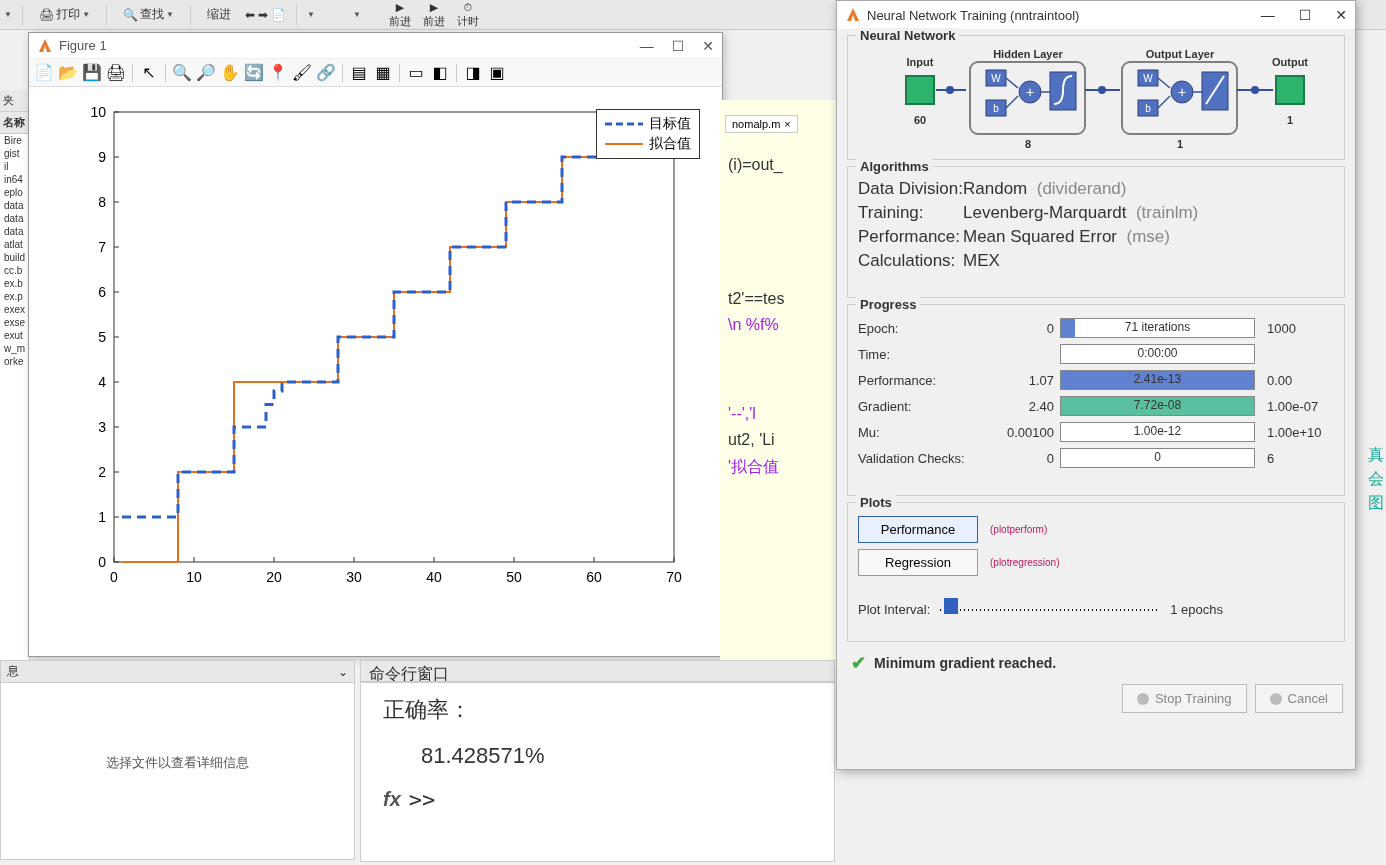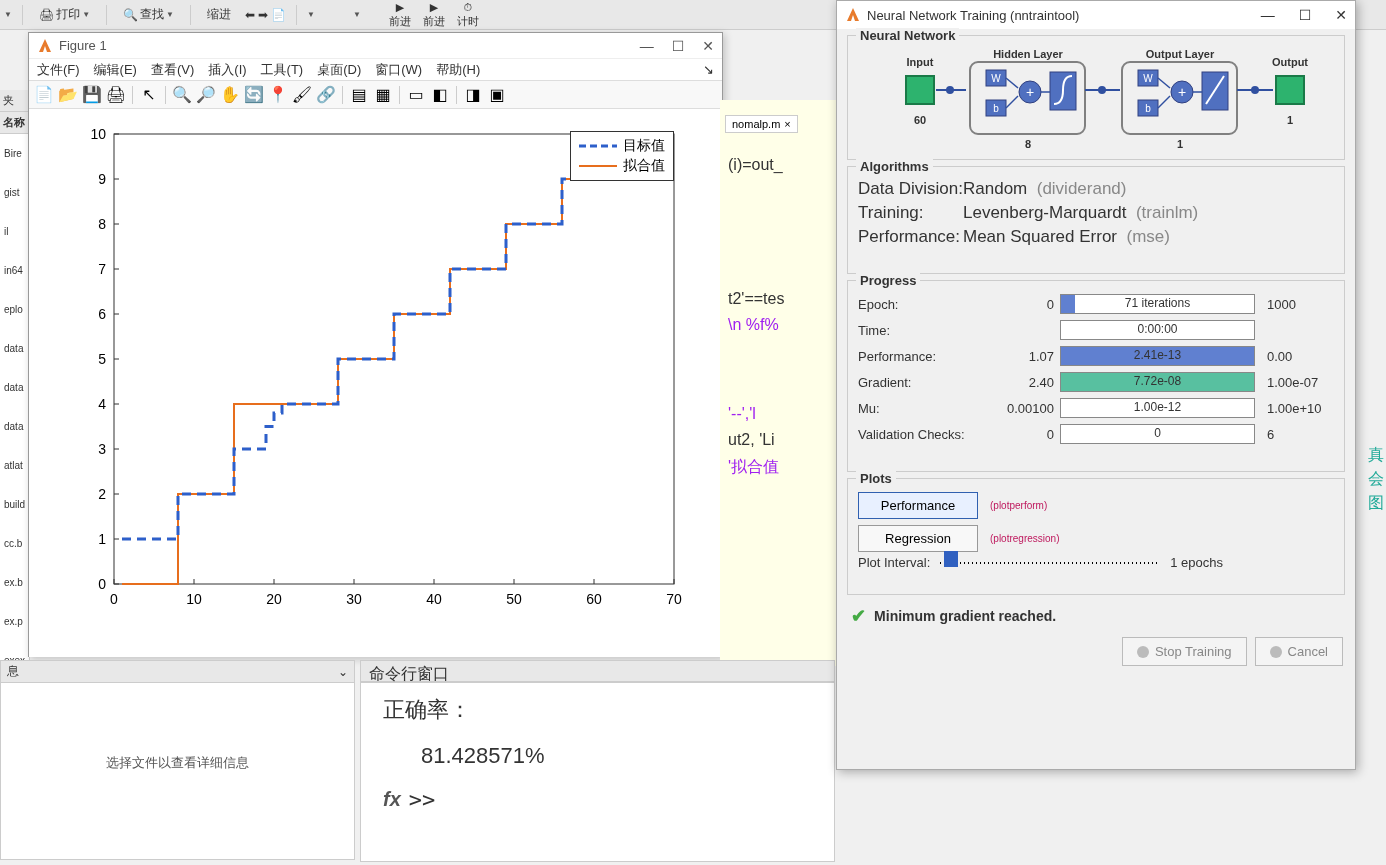--- a/index.html
+++ b/index.html
@@ -10,41 +10,41 @@
     .top-toolbar .btn { display: flex; align-items: center; gap: 2px; padding: 2px 6px; cursor: pointer; }
     .top-toolbar .dropdown-arrow { font-size: 8px; color: #555; }
     .top-toolbar .sep { width: 1px; height: 20px; background: #ccc; margin: 0 2px; }
     .top-toolbar .icon-group { display: flex; gap: 3px; }
     .top-toolbar .nav-area { display: flex; gap: 12px; margin-left: 20px; }
     .top-toolbar .nav-btn { display: flex; flex-direction: column; align-items: center; font-size: 11px; color: #333; }
     
     
     .file-browser { position: absolute; left: 0; top: 90px; width: 30px; background: #fff; border-right: 1px solid #ccc; height: 570px; font-size: 11px; overflow: hidden; }
     .file-browser .header { background: #e8e8e8; padding: 3px; border-bottom: 1px solid #ccc; font-size: 11px; color: #333; }
-    .file-browser .item { padding: 14px 4px; white-space: nowrap; font-size: 10px; color: #333; }
+    .file-browser .item { padding: 1px 4px; white-space: nowrap; font-size: 10px; color: #333; }
     
     
     .figure-window { position: absolute; left: 28px; top: 32px; width: 695px; height: 625px; background: #fff; border: 1px solid #999; box-shadow: 2px 2px 8px rgba(0,0,0,0.2); }
     .figure-titlebar { height: 26px; background: #fff; display: flex; align-items: center; padding: 0 8px; border-bottom: 1px solid #eee; justify-content: center; }
     .figure-titlebar .icon { width: 16px; height: 16px; margin-right: 6px; }
     .figure-titlebar .title { font-size: 13px; color: #555; flex: 1; }
     .figure-titlebar .win-controls { display: flex; gap: 18px; font-size: 14px; color: #555; }
     .figure-titlebar .win-controls span { cursor: pointer; }
     .figure-menubar { height: 22px; display: flex; align-items: center; padding: 0 8px; gap: 14px; font-size: 13px; color: #333; border-bottom: 1px solid #ddd; }
     .figure-menubar .menu-item { cursor: pointer; }
     .figure-toolbar { height: 28px; display: flex; align-items: center; padding: 0 4px; gap: 2px; border-bottom: 1px solid #ddd; background: #f8f8f8; }
     .figure-toolbar .tool-btn { width: 22px; height: 22px; display: flex; align-items: center; justify-content: center; cursor: pointer; border: 1px solid transparent; }
     .figure-toolbar .tool-sep { width: 1px; height: 18px; background: #ccc; margin: 0 3px; }
     .figure-plot-area { position: relative; height: 548px; background: #fff; }
     
     
     .plot-svg { position: absolute; left: 20px; top: 10px; }
     
     
-    .plot-legend { position: absolute; right: 48px; top: 22px; background: #fff; border: 1px solid #333; padding: 4px 8px; font-size: 14px; }
+    .plot-legend { position: absolute; right: 22px; top: 22px; background: #fff; border: 1px solid #333; padding: 4px 8px; font-size: 14px; }
     .plot-legend .legend-item { display: flex; align-items: center; gap: 6px; padding: 1px 0; }
     
     
     .editor-area { position: absolute; left: 720px; top: 100px; width: 120px; height: 566px; background: #ffffe8; padding: 8px; font-family: "Consolas", monospace; font-size: 16px; overflow: hidden; }
     .editor-area .tab-bar { position: absolute; top: 15px; left: 5px; font-size: 11px; background: #fff; border: 1px solid #ccc; padding: 2px 6px; display: flex; align-items: center; gap: 4px; }
     .editor-area .code-line { white-space: nowrap; margin: 8px 0; color: #333; }
     .editor-area .purple { color: #a020f0; }
     
     
     .cmd-window-header { position: absolute; left: 360px; top: 660px; width: 475px; height: 22px; background: #e8e8e8; border: 1px solid #ccc; font-size: 16px; padding: 3px 8px; color: #333; }
@@ -86,21 +86,21 @@
     .nn-progress-row .bar-container { width: 195px; height: 20px; border: 1px solid #888; background: #fff; position: relative; }
     .nn-progress-row .bar-fill { position: absolute; left: 0; top: 0; height: 100%; }
     .nn-progress-row .bar-text { position: absolute; left: 0; right: 0; top: 1px; text-align: center; font-size: 12px; color: #333; }
     .nn-progress-row .end-val { width: 60px; text-align: left; color: #333; padding-left: 6px; }
     
     
     .nn-plot-btn { display: inline-block; width: 120px; padding: 5px 10px; background: #f8f8f8; border: 1px solid #999; font-size: 13px; margin: 3px 0; cursor: pointer; text-align: center; }
     .nn-plot-btn.active { background: #e8f0ff; border-color: #3060b0; }
     .nn-plot-row { display: flex; align-items: center; gap: 12px; }
     .nn-plot-row .func { color: #be185d; font-size: 10px; }
-    .nn-slider-row { display: flex; align-items: center; gap: 10px; margin-top: 0; font-size: 13px; color: #333; }
+    .nn-slider-row { display: flex; align-items: center; gap: 10px; margin-top: 23px; font-size: 13px; color: #333; }
     .nn-slider { width: 220px; height: 8px; position: relative; }
     .nn-slider .track { width: 100%; height: 2px; background: linear-gradient(to right, #000 0, #000 1px, transparent 1px, transparent 4px); background-size: 4px 2px; position: absolute; top: 3px; }
     .nn-slider .thumb { position: absolute; left: 4px; top: -8px; width: 14px; height: 16px; background: #3060c0; }
     
     
     .nn-status { display: flex; align-items: center; gap: 8px; padding: 4px 14px; font-size: 14px; font-weight: bold; color: #333; }
     .nn-status .check { color: #4a4; font-size: 18px; }
     .nn-buttons { display: flex; justify-content: flex-end; gap: 8px; padding: 6px 12px; }
     .nn-buttons button { padding: 6px 14px; background: #f4f4f4; border: 1px solid #bbb; font-size: 13px; cursor: pointer; color: #888; display: flex; align-items: center; gap: 6px; }
     .nn-buttons .btn-icon { width: 12px; height: 12px; border-radius: 50%; background: #bbb; }
@@ -180,32 +180,20 @@
   <div class="figure-titlebar">
     <svg class="icon" viewBox="0 0 16 16">
         <path fill="#e87b2c" d="M8 1 L14 14 L10 14 L8 8 L6 14 L2 14 Z"></path>
       </svg>
     <span class="title">Figure 1</span>
     <div class="win-controls">
       <span>—</span>
       <span>☐</span>
       <span>✕</span>
     </div>
-  </div>
-  <div class="figure-menubar">
-    <span class="menu-item">文件(F)</span>
-    <span class="menu-item">编辑(E)</span>
-    <span class="menu-item">查看(V)</span>
-    <span class="menu-item">插入(I)</span>
-    <span class="menu-item">工具(T)</span>
-    <span class="menu-item">桌面(D)</span>
-    <span class="menu-item">窗口(W)</span>
-    <span class="menu-item">帮助(H)</span>
-    <span style="flex:1"></span>
-    <span>↘</span>
   </div>
   <div class="figure-toolbar">
     <div class="tool-btn">📄</div>
     <div class="tool-btn">📂</div>
     <div class="tool-btn">💾</div>
     <div class="tool-btn">🖨</div>
     <div class="tool-sep"></div>
     <div class="tool-btn">↖</div>
     <div class="tool-sep"></div>
     <div class="tool-btn">🔍</div>
@@ -386,20 +374,24 @@
       <rect x="418" y="30" width="28" height="28" fill="#2db36e" stroke="#1a7a48" stroke-width="2"></rect>
       <text x="432" y="78" font-size="11" font-weight="bold" text-anchor="middle" fill="#333">1</text>
     </svg>
   </div>
 
   <div class="nn-section">
     <div class="nn-section-title">Algorithms</div>
     <div class="nn-algo-row"><span class="label">Data Division:</span><span class="value">Random</span>&nbsp;&nbsp;<span class="func">(dividerand)</span></div>
     <div class="nn-algo-row"><span class="label">Training:</span><span class="value">Levenberg-Marquardt</span>&nbsp;&nbsp;<span class="func">(trainlm)</span></div>
     <div class="nn-algo-row"><span class="label">Performance:</span><span class="value">Mean Squared Error</span>&nbsp;&nbsp;<span class="func">(mse)</span></div>
+    <div class="nn-algo-row">
+        <span class="label">Calculations:</span>
+        <span class="value">MEX</span>
+      </div>
   </div>
 
   <div class="nn-section">
     <div class="nn-section-title">Progress</div>
     <div class="nn-progress-row">
       <span class="label">Epoch:</span>
         <span class="start-val">0</span>
       <div class="bar-container">
           <div class="bar-fill" style="width:7%;background:#6080d0;"></div>
           <div class="bar-text">71 iterations</div>

